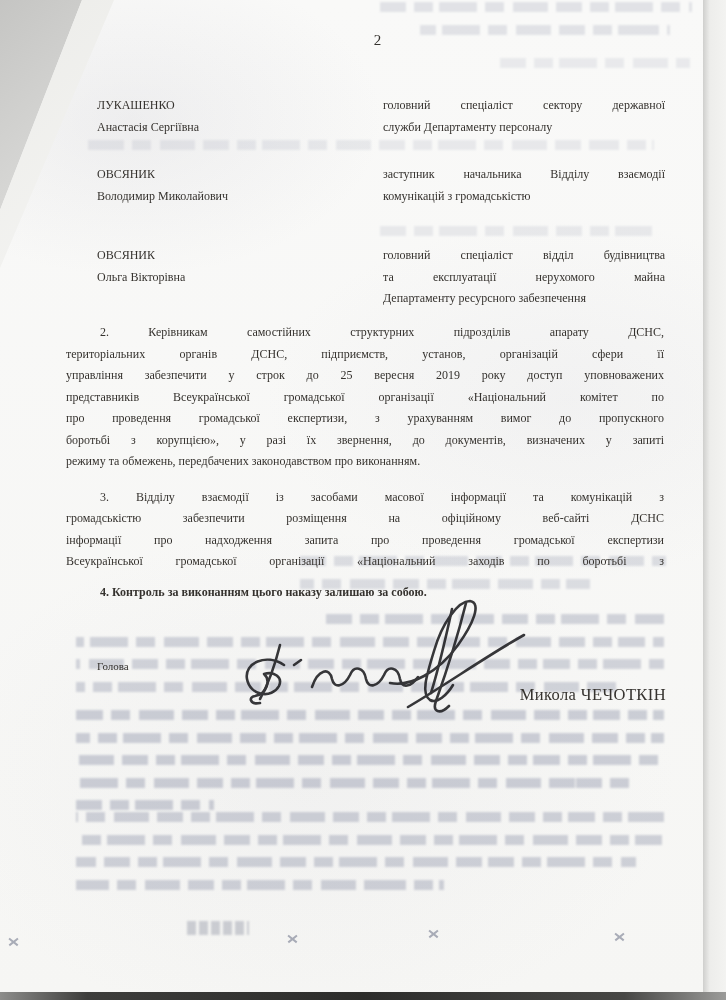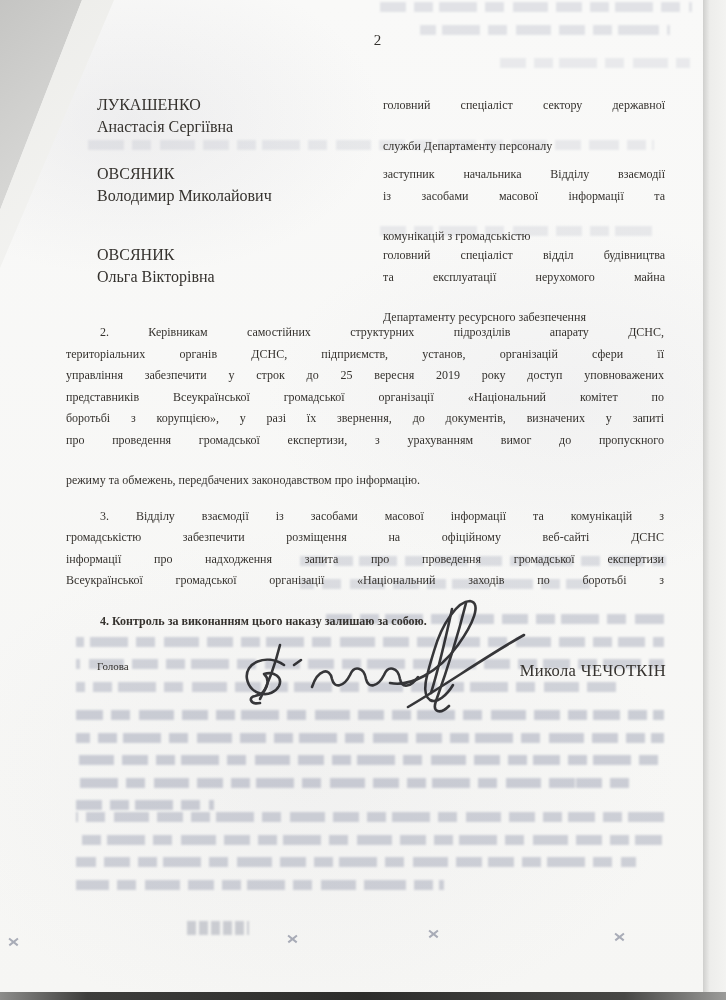--- a/index.html
+++ b/index.html
@@ -19,32 +19,32 @@
   .corner-fold{position:absolute;left:0;top:0;width:130px;height:280px;
     clip-path:polygon(82px 0,114px 0,0 268px,0 210px);
     background:linear-gradient(135deg,#ecece9,#f5f5f3);z-index:1;}
   .page-edge-right{position:absolute;left:703px;top:0;width:23px;height:992px;
     background:linear-gradient(90deg,#cfcfcd,#ededeb 30%,#f3f3f1);z-index:1;}
   .bottom-strip{position:absolute;left:0;bottom:0;width:726px;height:8px;
     background:linear-gradient(90deg,#8d8d8b,#3d3d3b 12%,#2d2d2b 50%,#474745 86%,#9b9b99);z-index:2;}
   
   .page-number{position:absolute;top:32px;left:340px;width:76px;text-align:center;
     font-size:15px;letter-spacing:1px;}
-  .sig-left{position:absolute;left:97px;width:270px;font-size:16px;line-height:22px;}
+  .sig-left{position:absolute;left:97px;width:270px;font-size:12px;line-height:22px;}
   .sig-right{position:absolute;left:383px;width:282px;font-size:12px;line-height:22px;}
   .r1{top:94px;} .r2{top:163px;} .r3{top:244px;}
   .jline{text-align:justify;text-align-last:justify;height:21.5px;overflow:hidden;}
-  .jlast{text-align:left;text-align-last:left;height:21.5px;overflow:hidden;margin-top:19px;}
+  .jlast{text-align:left;text-align-last:left;height:21.5px;overflow:hidden;}
   .paras{position:absolute;left:66px;top:322px;width:598px;font-size:12px;line-height:21.5px;}
   .para{margin:0;}
   .para + .para{margin-top:14px;}
   .para.last{margin-top:9px;font-weight:bold;}
   .indent{padding-left:34px;}
   .closing-pos{position:absolute;left:97px;top:660px;font-size:11px;}
-  .closing-name{position:absolute;left:380px;top:661px;width:286px;text-align:right;
+  .closing-name{position:absolute;left:380px;top:685px;width:286px;text-align:right;
     font-size:16.5px;letter-spacing:0.4px;}
   .signature-svg{position:absolute;left:190px;top:593px;z-index:3;}
   
   .bleed{position:absolute;filter:blur(1.2px);color:#79809a;}
   .bln{height:10px;margin-bottom:12.5px;
     background:repeating-linear-gradient(90deg,
       currentColor 0 26px, transparent 26px 34px,
       currentColor 34px 53px, transparent 53px 59px,
       currentColor 59px 97px, transparent 97px 105px,
       currentColor 105px 124px, transparent 124px 133px,
@@ -118,43 +118,42 @@
     <div class="jline">головний спеціаліст сектору державної</div>
     <div class="jlast">служби Департаменту персоналу</div>
   </div>
 
   <div class="sig-left r2">
     <div>ОВСЯНИК</div>
     <div>Володимир Миколайович</div>
   </div>
   <div class="sig-right r2">
     <div class="jline">заступник начальника Відділу взаємодії</div>
-    <div class="jline">із засобами масової інформації та</div>
     <div class="jlast">комунікацій з громадськістю</div>
   </div>
 
   <div class="sig-left r3">
     <div>ОВСЯНИК</div>
     <div>Ольга Вікторівна</div>
   </div>
   <div class="sig-right r3">
     <div class="jline">головний спеціаліст відділ будівництва</div>
     <div class="jline">та експлуатації нерухомого майна</div>
     <div class="jlast">Департаменту ресурсного забезпечення</div>
   </div>
 
   <div class="paras">
     <div class="para">
       <div class="jline indent">2. Керівникам самостійних структурних підрозділів апарату ДСНС,</div>
       <div class="jline">територіальних органів ДСНС, підприємств, установ, організацій сфери її</div>
       <div class="jline">управління забезпечити у строк до 25 вересня 2019 року доступ уповноважених</div>
       <div class="jline">представників Всеукраїнської громадської організації «Національний комітет по</div>
+      <div class="jline">про проведення громадської експертизи, з урахуванням вимог до пропускного</div>
       <div class="jline">боротьбі з корупцією», у разі їх звернення, до документів, визначених у запиті</div>
-      <div class="jline">про проведення громадської експертизи, з урахуванням вимог до пропускного</div>
-      <div class="jlast">режиму та обмежень, передбачених законодавством про інформацію.</div>
+      <div class="jlast">режиму та обмежень, передбачених законодавством про виконанням.</div>
     </div>
     <div class="para">
       <div class="jline indent">3. Відділу взаємодії із засобами масової інформації та комунікацій з</div>
       <div class="jline">громадськістю забезпечити розміщення на офіційному веб-сайті ДСНС</div>
       <div class="jline">інформації про надходження запита про проведення громадської експертизи</div>
       <div class="jline">Всеукраїнської громадської організації «Національний заходів по боротьбі з</div>
     </div>
     <div class="para last">
       <div class="jlast indent">4. Контроль за виконанням цього наказу залишаю за собою.</div>
     </div>

